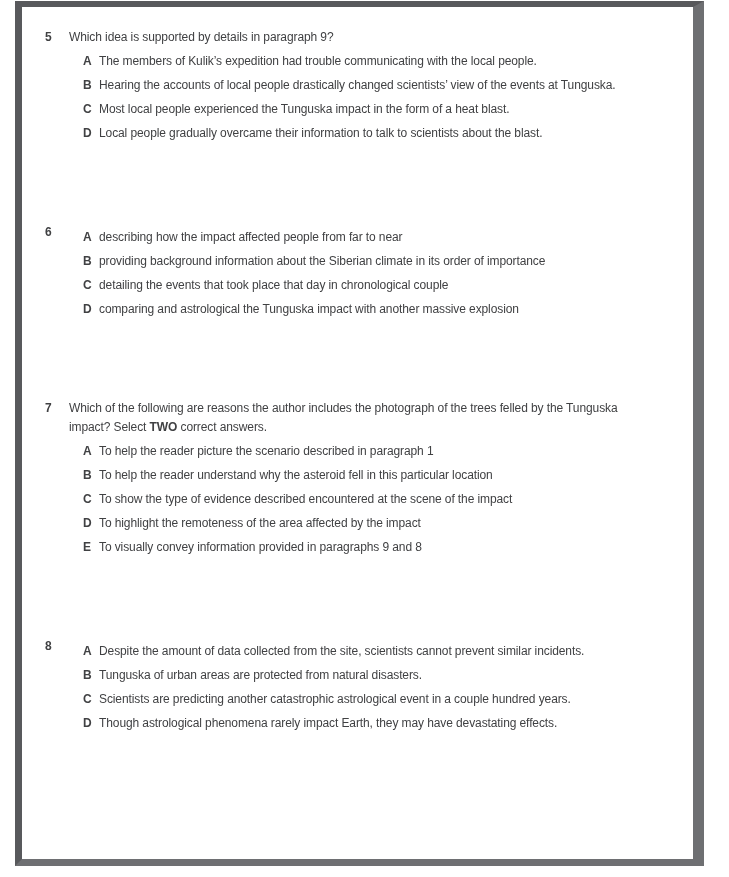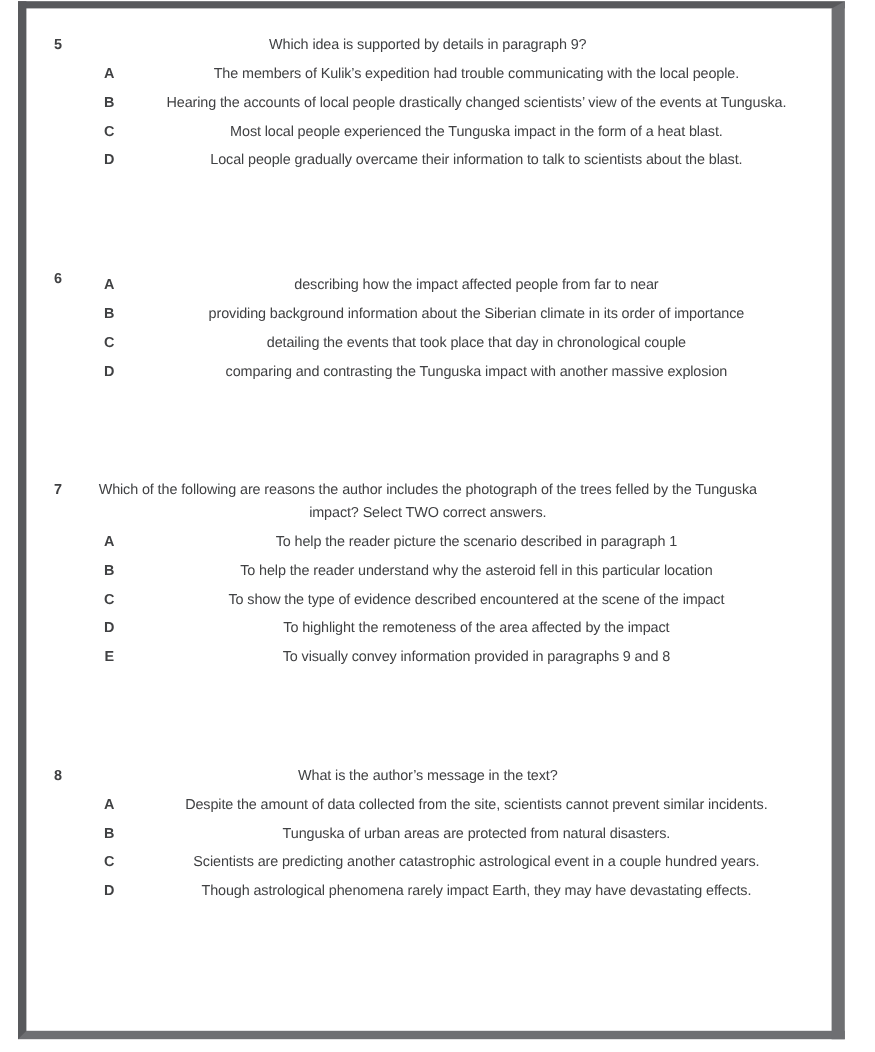--- a/index.html
+++ b/index.html
@@ -41,32 +41,32 @@
     line-height: 19px;
     letter-spacing: -0.1px;
   }
   .question { display: flex; }
   .question + .question { margin-top: 80px; }
   .q-num {
     flex: none;
     width: 24px;
     font-weight: bold;
   }
-  .q-body { flex: 1; min-width: 0; text-align: center; }
+  .q-body { flex: 1; min-width: 0; }
   .q-prompt { max-width: 575px; }
-  .q-prompt b { font-weight: normal; }
+  .q-prompt b { font-weight: bold; }
   .choices { margin-top: 0; }
   .choice { display: flex; margin-top: 5px; }
   .c-letter {
     flex: none;
     width: 16px;
     margin-left: 14px;
     font-weight: bold;
   }
-  .c-text { flex: 1; min-width: 0; max-width: 600px; margin-left: 12px; }
+  .c-text { flex: 1; min-width: 0; max-width: 600px; }
 </style>
 </head>
 <body>
 
 <div class="canvas">
   <div class="page-frame">
     <div class="page-content" id="questions-container">
   <div class="question">
     <div class="q-num">5</div>
     <div class="q-body">
@@ -109,21 +109,21 @@
     <span class="c-text">providing background information about the Siberian climate in its order of importance</span>
   </div>
 
   <div class="choice">
     <span class="c-letter">C</span>
     <span class="c-text">detailing the events that took place that day in chronological couple</span>
   </div>
 
   <div class="choice">
     <span class="c-letter">D</span>
-    <span class="c-text">comparing and contrasting the Tunguska impact with another massive explosion</span>
+    <span class="c-text">comparing and astrological the Tunguska impact with another massive explosion</span>
   </div>
 </div>
     </div>
   </div>
 
   <div class="question">
     <div class="q-num">7</div>
     <div class="q-body">
       <div class="q-prompt"><span class="p-pre">Which of the following are reasons the author includes the photograph of the trees felled by the Tunguska impact? Select </span><b class="p-bold">TWO</b><span class="p-post"> correct answers.</span></div>
       <div class="choices">
@@ -151,21 +151,20 @@
     <span class="c-letter">E</span>
     <span class="c-text">To visually convey information provided in paragraphs 9 and 8</span>
   </div>
 </div>
     </div>
   </div>
 
   <div class="question">
     <div class="q-num">8</div>
     <div class="q-body">
-      <div class="q-prompt"><span class="p-pre">What is the author’s message in the text?</span><b class="p-bold"></b><span class="p-post"></span></div>
       <div class="choices">
   <div class="choice">
     <span class="c-letter">A</span>
     <span class="c-text">Despite the amount of data collected from the site, scientists cannot prevent similar incidents.</span>
   </div>
 
   <div class="choice">
     <span class="c-letter">B</span>
     <span class="c-text">Tunguska of urban areas are protected from natural disasters.</span>
   </div>

